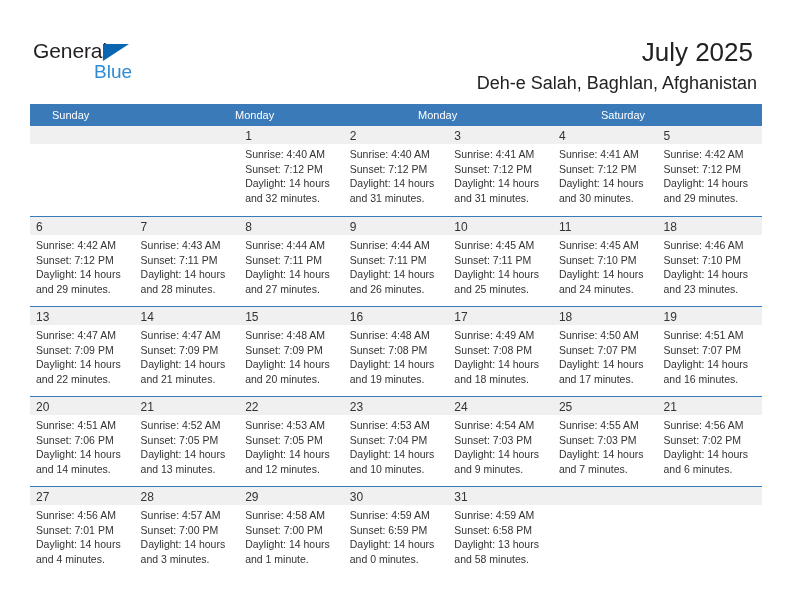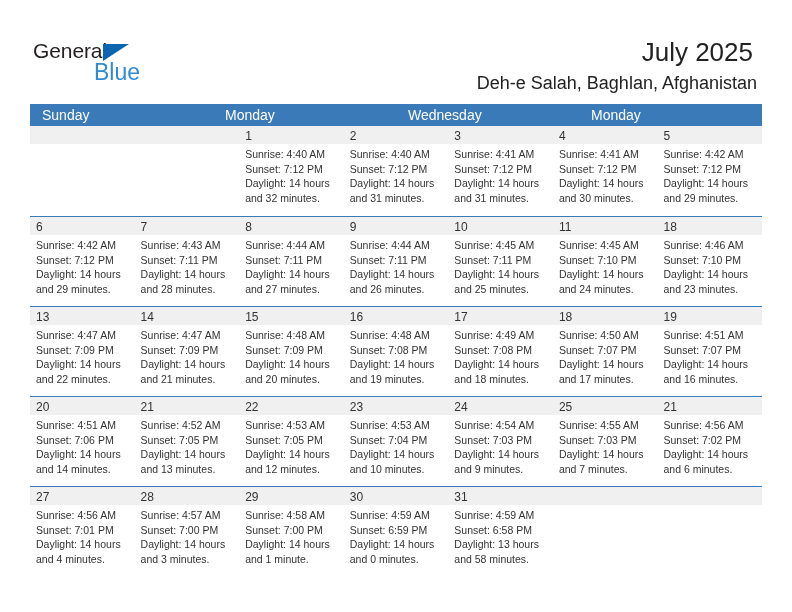--- a/index.html
+++ b/index.html
@@ -51,21 +51,21 @@
     top: 5px;
     width: 0;
     height: 0;
     border-left: 26px solid #0a66b0;
     border-bottom: 17px solid transparent;
   }
   .logo-blue {
     position: absolute;
     left: 61px;
     top: 21px;
-    font-size: 23px;
+    font-size: 19px;
     color: #2e8bd4;
     font-family: "Liberation Sans", sans-serif;
     line-height: 24px;
   }
 
   .title-block {
     position: absolute;
     right: 35px;
     top: 32px;
     text-align: right;
@@ -93,23 +93,23 @@
     width: 732px;
   }
   .weekday-row {
     display: flex;
     background: #3a7ab8;
     height: 22px;
   }
   .weekday {
     flex: 1 1 0;
     color: #ffffff;
-    font-size: 14px;
+    font-size: 11px;
     line-height: 22px;
-    padding-left: 12px;
+    padding-left: 22px;
     box-sizing: border-box;
     overflow: hidden;
     white-space: nowrap;
   }
   .week-row {
     display: flex;
     height: 90px;
     border-top: 1px solid #3a7ab8;
     box-sizing: border-box;
   }
@@ -165,22 +165,22 @@
       <h2 class="cal-subtitle">Deh-e Salah, Baghlan, Afghanistan</h2>
     </div>
 
   </div>
 
   <div class="calendar">
 
     <div class="weekday-row">
       <div class="weekday">Sunday</div>
       <div class="weekday">Monday</div>
-      <div class="weekday">Wednesday</div>
       <div class="weekday">Monday</div>
+      <div class="weekday">Saturday</div>
     </div>
 
     <div class="week-row first">
       <div class="daycell empty">
         <div class="daynum-band"><span class="daynum"></span></div>
         <div class="cell-body">
           <div class="cell-line"></div>
           <div class="cell-line"></div>
           <div class="cell-line"></div>
           <div class="cell-line"></div>

